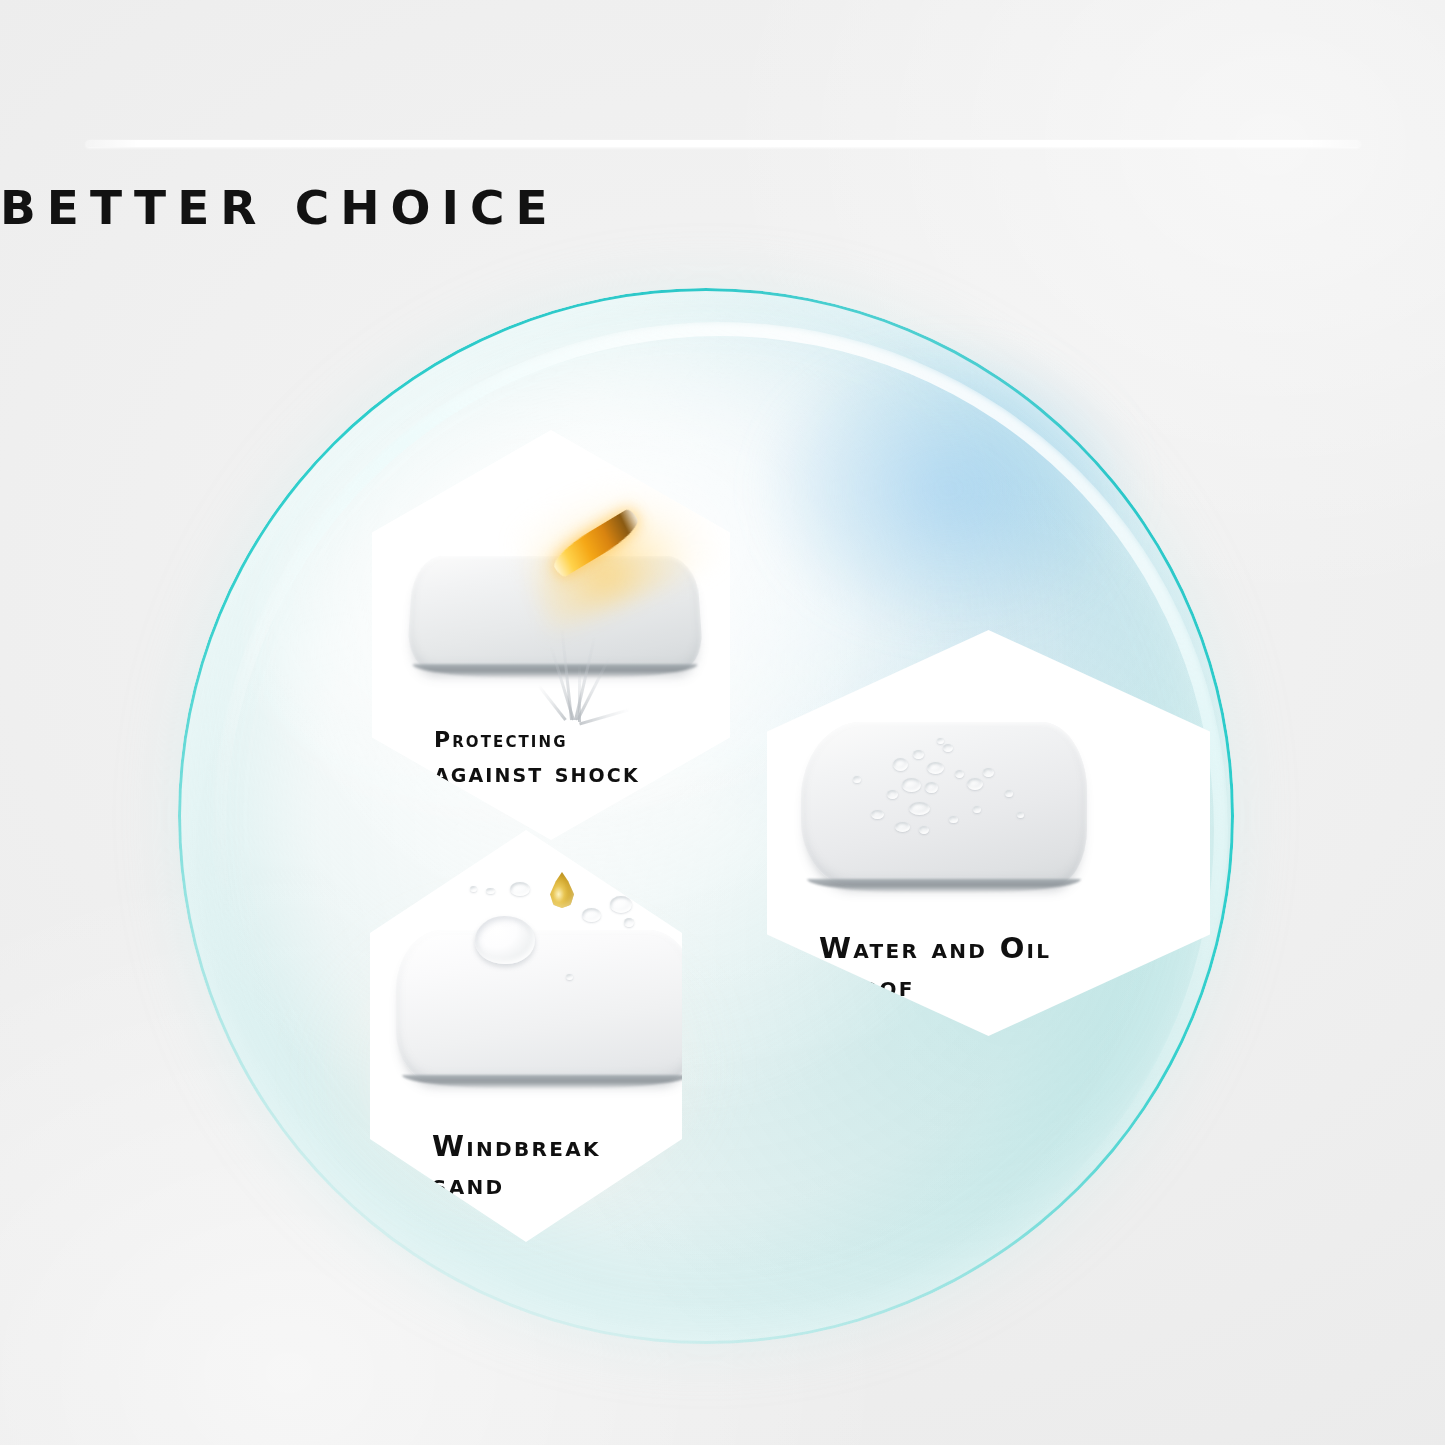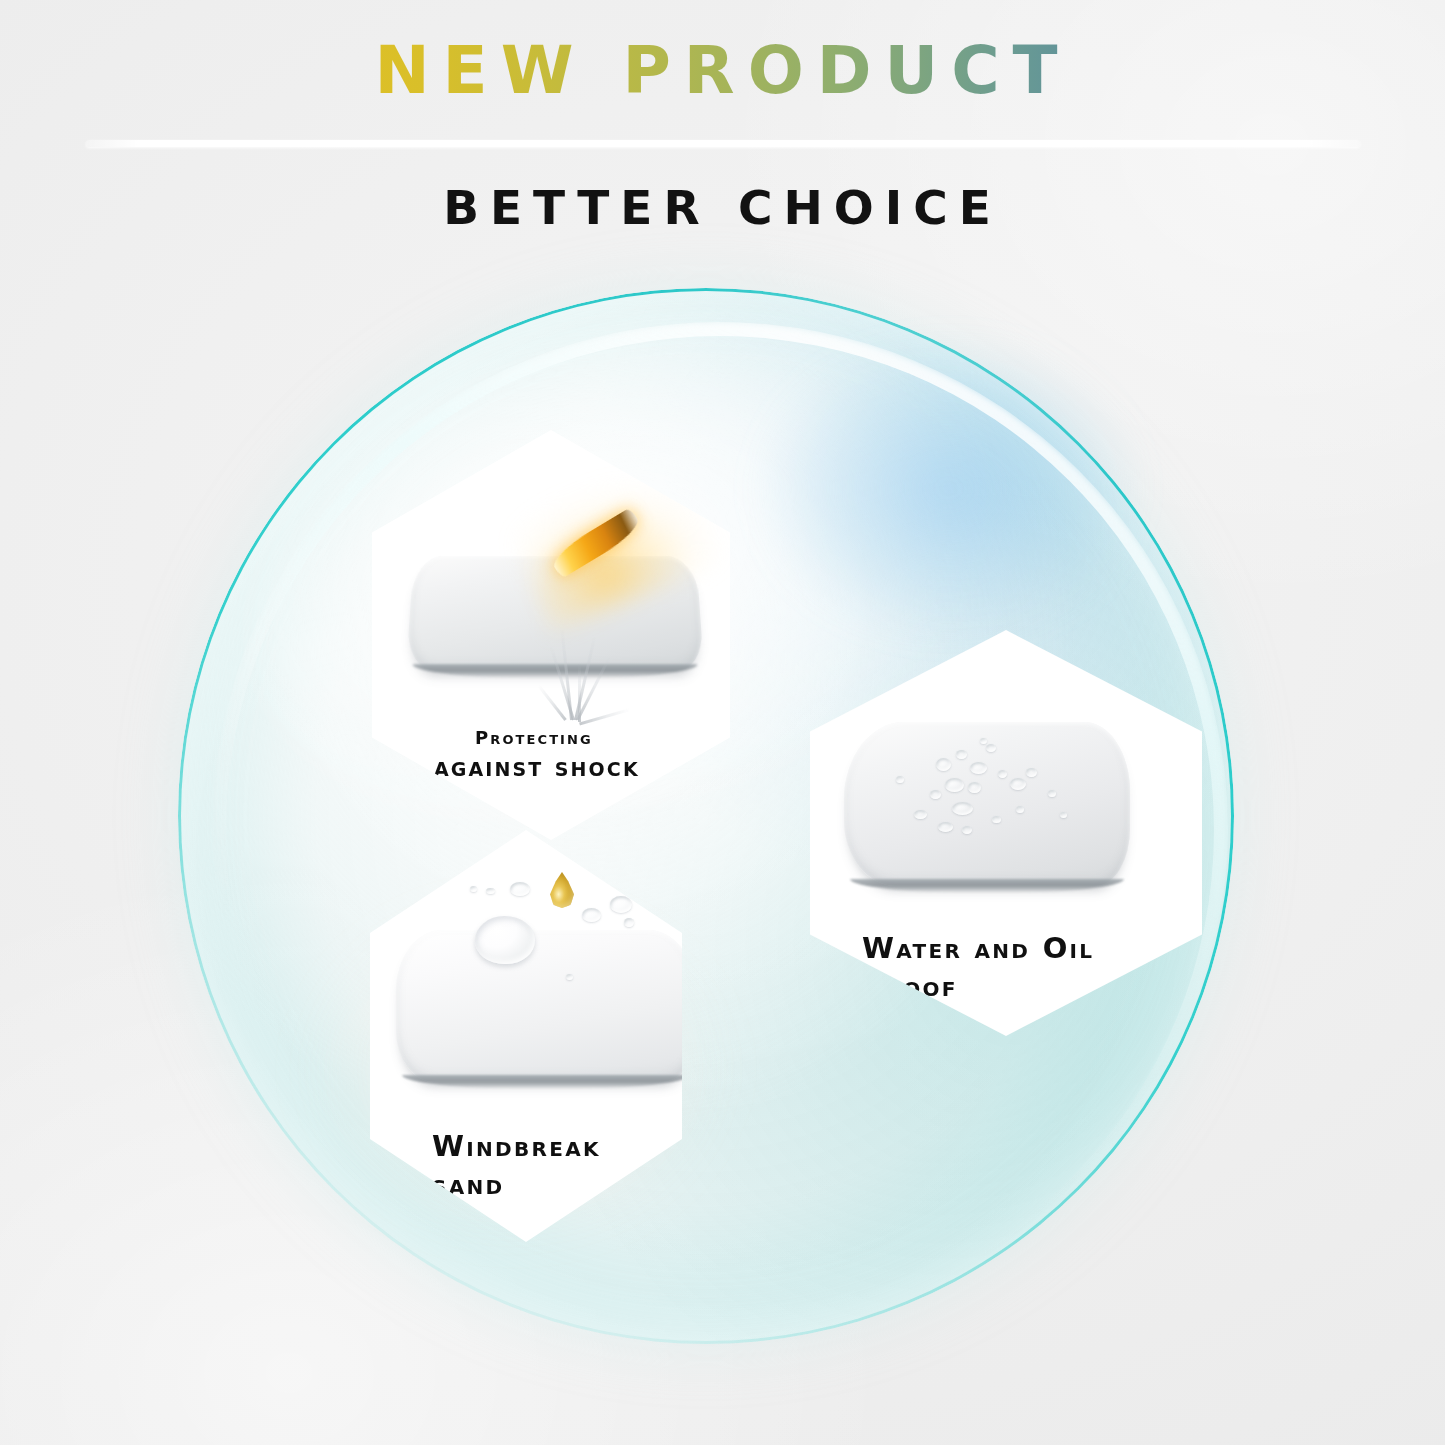--- a/index.html
+++ b/index.html
@@ -72,21 +72,21 @@
         rgba(255,255,255,.35) 100%);
     border-radius: 4px;
     box-shadow: 0 1px 3px rgba(255,255,255,.9);
   }
 
   .subheadline {
     position: absolute;
     top: 180px;
     left: 0;
     width: 100%;
-    text-align: center;
+    text-align: left;
     font-family: "DejaVu Sans", sans-serif;
     font-size: 47px;
     font-weight: 700;
     letter-spacing: 11px;
     color: #121212;
     white-space: nowrap;
   }
 
   
   .bubble-wrap {
@@ -353,34 +353,33 @@
     font-weight: 600;
     line-height: 1.30;
     white-space: nowrap;
     font-variant: small-caps;
     font-feature-settings: "smcp" 1;
   }
   .caption .l1 { display: block; font-size: 29px; letter-spacing: 2.3px; }
   .caption .l2 { display: block; font-size: 29px; letter-spacing: 2.3px; }
 
   .cap-shock { left: 62px; top: 296px; }
-  .cap-shock .l1 { font-size: 18px; letter-spacing: 2.1px; margin-left: 41px; }
+  .cap-shock .l1 { font-size: 22px; letter-spacing: 2.1px; }
   .cap-shock .l2 { font-size: 27px; letter-spacing: 2.1px; }
 
   .cap-water { left: 52px; top: 300px; }
   .cap-sand  { left: 62px; top: 298px; }
 </style>
 </head>
 <body>
 
 <div class="poster">
 
   <div class="bg-vignette"></div>
 
-  <div class="headline">NEW PRODUCT</div>
 
   <div class="divider"></div>
 
   <div class="subheadline">BETTER CHOICE</div>
 
   <div class="bubble-wrap">
     <div class="bubble-body"></div>
     <div class="bubble-sheen"></div>
     <div class="bubble-irid"></div>
     <div class="bubble-irid2"></div>
@@ -406,21 +405,21 @@
       <div class="spark-core"></div>
 
       <div class="caption cap-shock">
         <span class="l1">Protecting</span>
         <span class="l2">against shock</span>
       </div>
 
     </div>
   </div>
 
-  <div class="hex" style="left:767px; top:630px; width:392px; height:406px;margin-left:43px;">
+  <div class="hex" style="left:767px; top:630px; width:443px; height:406px;">
     <div class="hex-inner">
 
       <div class="lens lens-water">
         <div class="lens-edge"></div>
       </div>
 
       <div class="drop" style="left:126px; top:128px; width:15px; height:13px;"></div>
       <div class="drop" style="left:146px; top:120px; width:11px; height:9px;"></div>
       <div class="drop" style="left:160px; top:132px; width:17px; height:12px;"></div>
       <div class="drop" style="left:135px; top:148px; width:19px; height:14px;"></div>

